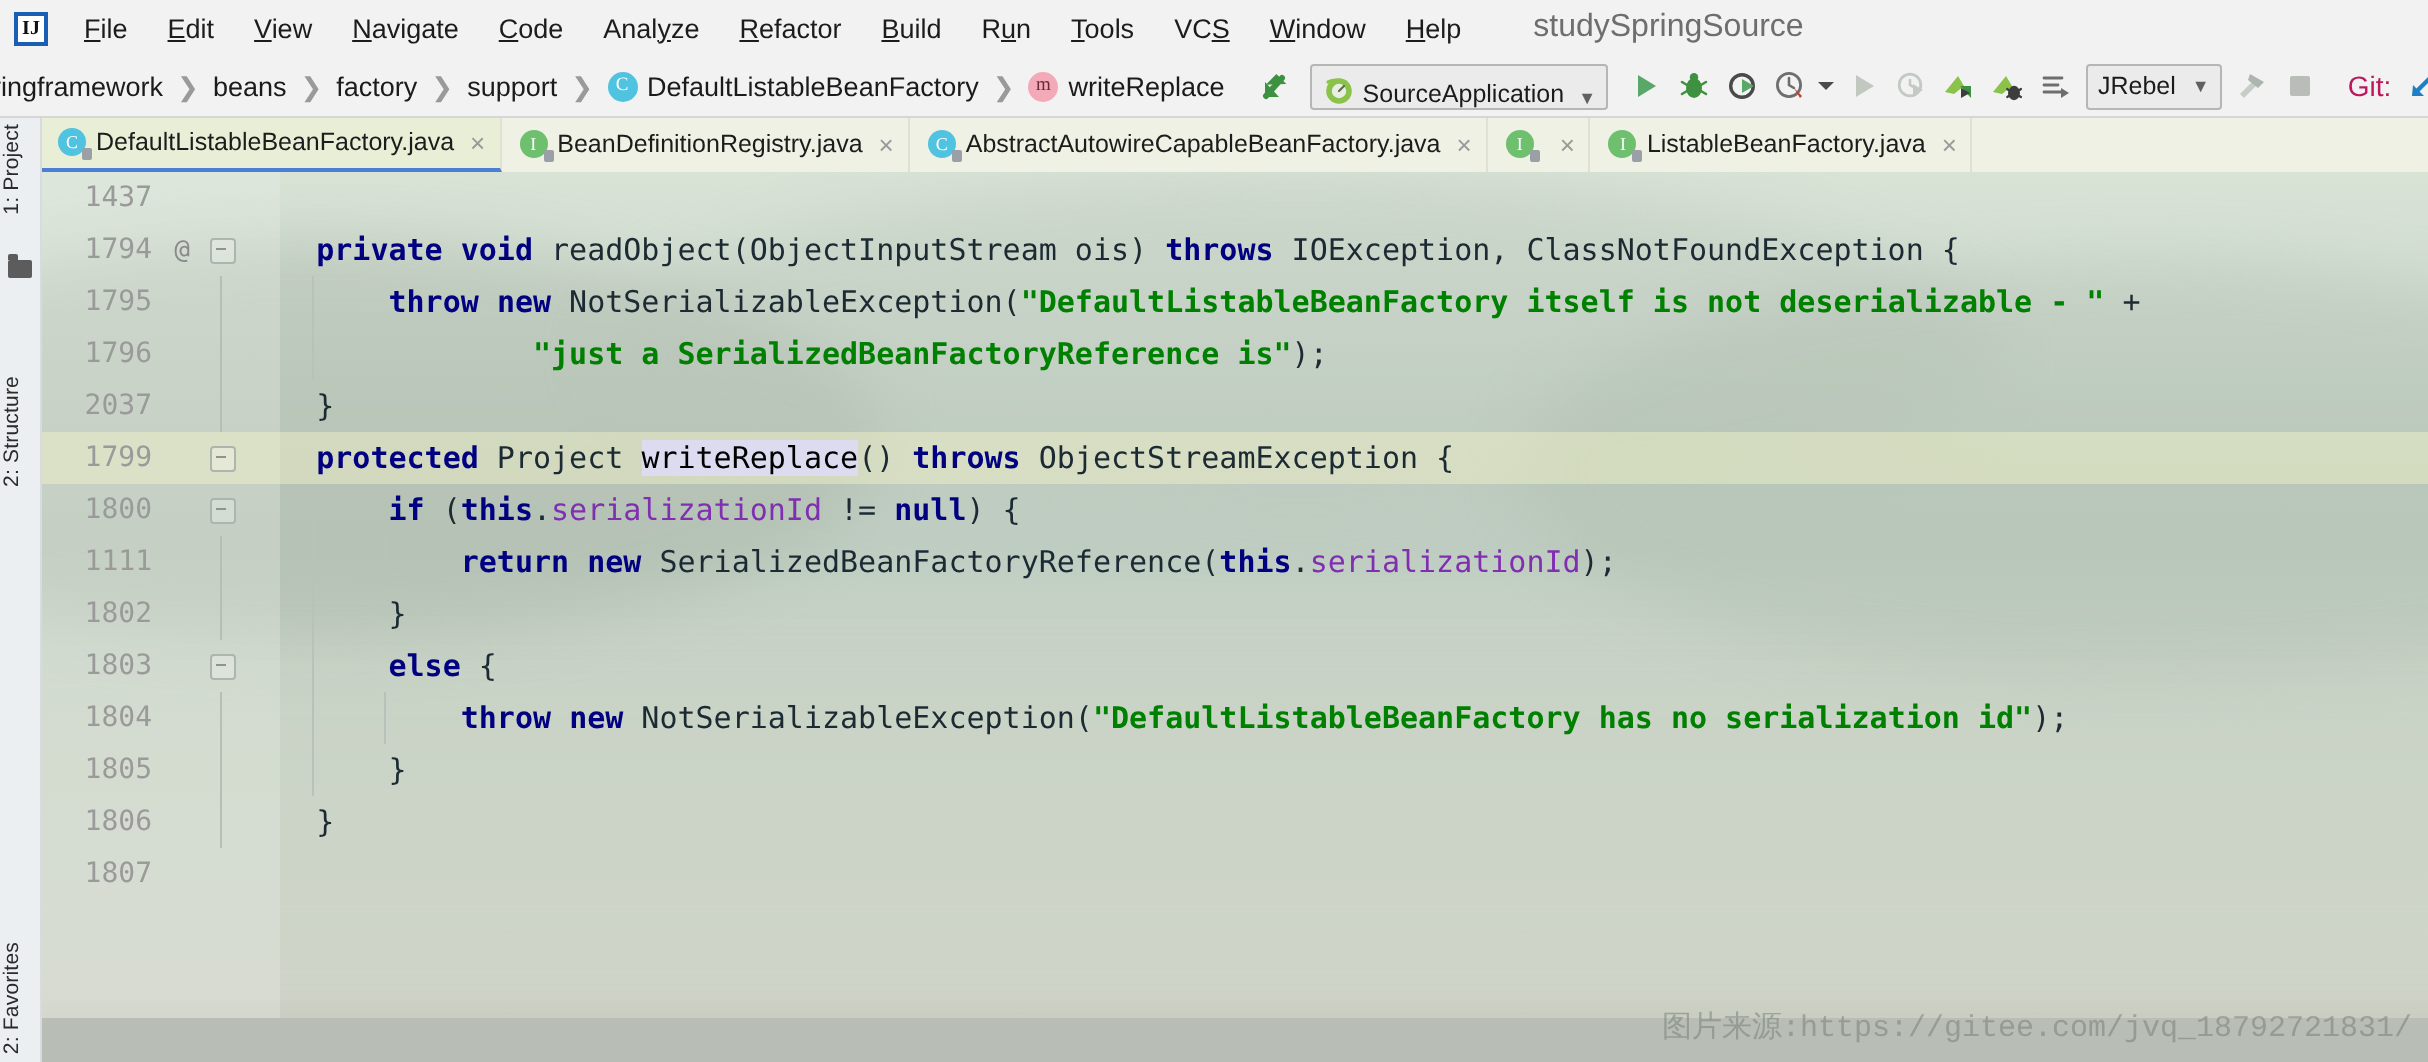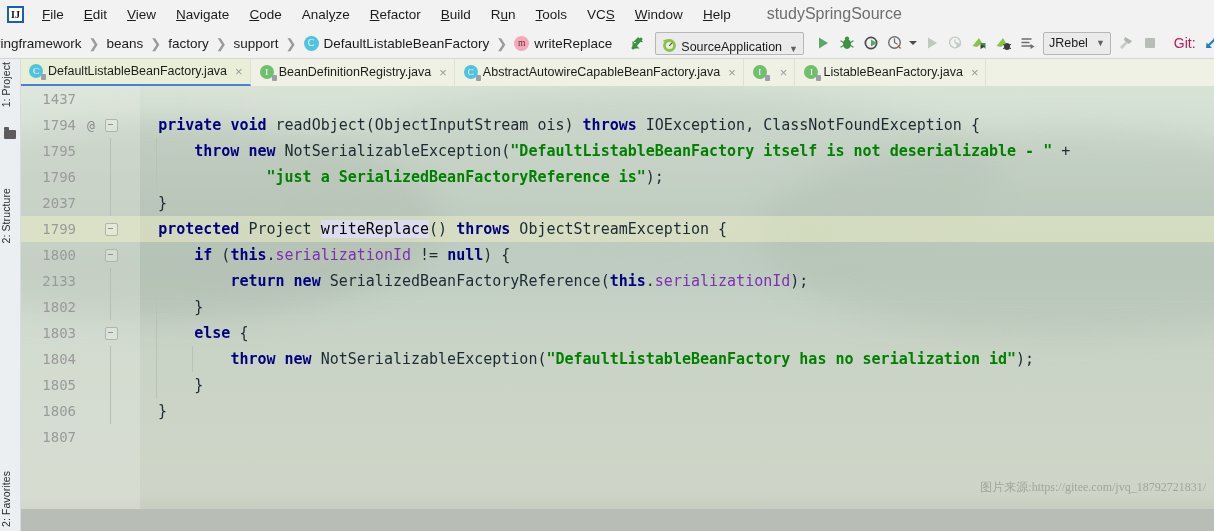--- a/index.html
+++ b/index.html
@@ -300,24 +300,24 @@
   .indent-guide {
     position: absolute;
     width: 1px;
     background: #b9c1bb;
     top: 0; height: 26px;
   }
 
   
   .wm1 {
     position: absolute;
-    right: 8px; top: 479px;
-    font-size: 12px;
+    right: 8px; top: 504px;
+    font-size: 15px;
     color: rgba(120,130,118,0.55);
-    font-family: Liberation Serif, serif;
+    font-family: Liberation Mono, monospace;
     z-index: 40; white-space: nowrap;
   }
   .wm2 {
     position: absolute;
     right: 4px; top: 506px;
     font-size: 17px;
     color: rgba(150,155,148,0.80);
     font-family: "Liberation Sans", sans-serif;
     z-index: 41; white-space: nowrap;
   }
@@ -604,21 +604,21 @@
         <div class="row">
           <div class="lineno">1800</div>
           <div class="anno"></div>
           <div class="fold">
             <div class="fold-box"></div>
           </div>
           <div class="codetext"><span class="pln">        </span><span class="kw">if</span><span class="pln"> (</span><span class="kw">this</span><span class="pln">.</span><span class="fld">serializationId</span><span class="pln"> != </span><span class="kw">null</span><span class="pln">) {</span></div>
           <div class="indent-guide" style="left: 136.08px;"></div>
         </div>
         <div class="row">
-          <div class="lineno">2133</div>
+          <div class="lineno">1111</div>
           <div class="anno"></div>
           <div class="fold">
             <div class="fold-line"></div>
           </div>
           <div class="codetext"><span class="pln">            </span><span class="kw">return</span><span class="pln"> </span><span class="kw">new</span><span class="pln"> SerializedBeanFactoryReference(</span><span class="kw">this</span><span class="pln">.</span><span class="fld">serializationId</span><span class="pln">);</span></div>
           <div class="indent-guide" style="left: 136.08px;"></div>
           <div class="indent-guide" style="left: 172.16px;"></div>
         </div>
         <div class="row">
           <div class="lineno">1802</div>

